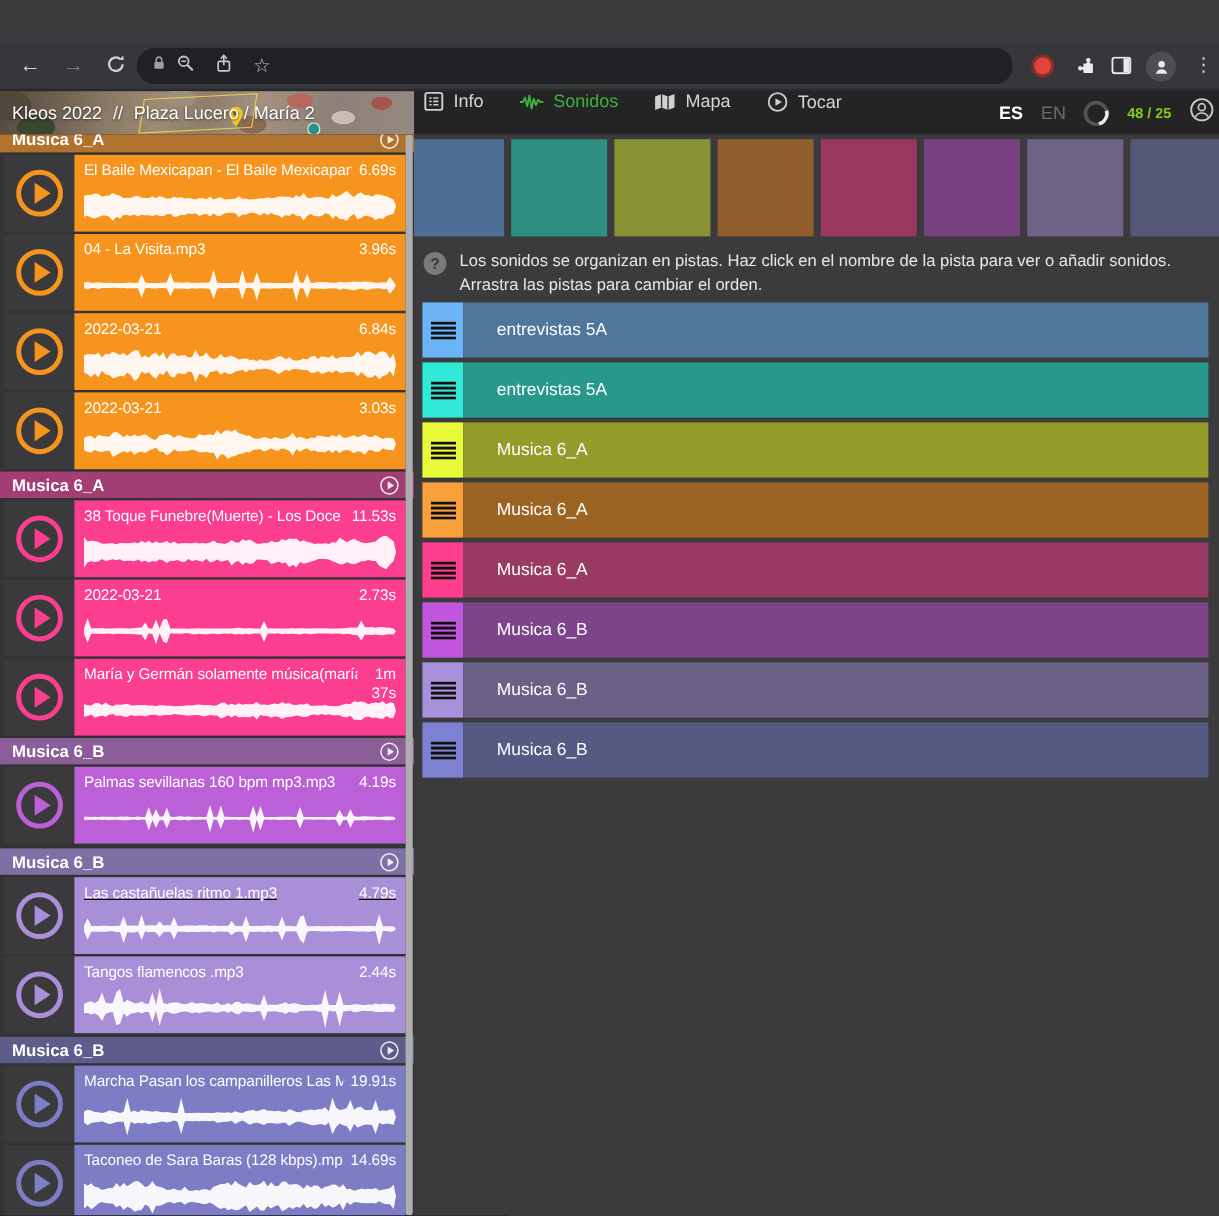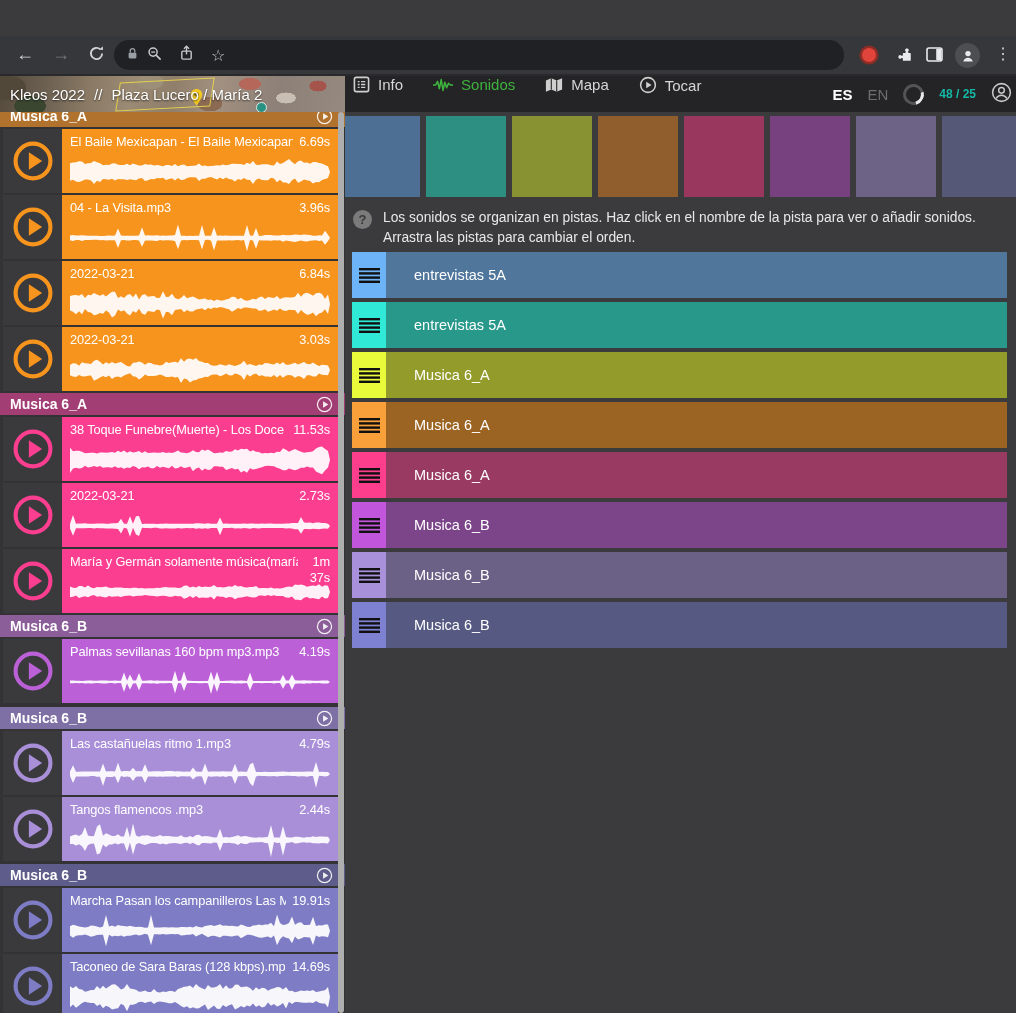--- a/index.html
+++ b/index.html
@@ -52,21 +52,21 @@
   .tealdot{position:absolute;left:256px;top:26px;width:9px;height:9px;border-radius:50%;background:#2a9185;border:1.5px solid #dfeae2;}
   .crumbs{position:absolute;left:10px;top:0;height:36px;display:flex;align-items:center;gap:9px;color:#fff;
     font-size:15px;text-shadow:0 1px 2px rgba(0,0,0,.65);white-space:nowrap;}
   .appnav{position:absolute;left:353px;top:0;height:36px;display:flex;align-items:flex-start;gap:30px;}
   .nav-item{display:flex;align-items:center;gap:8px;color:#d6d6d6;font-size:15px;}
   .nav-item.active{color:#3eb33e;}
   .hright{position:absolute;right:0;top:0;height:36px;display:flex;align-items:center;gap:15px;padding-right:4px;}
   .lang{font-size:15px;font-weight:700;color:#fff;}
   .lang.off{color:#6d6d6d;font-weight:400;}
   .spinner{width:15px;height:15px;border-radius:50%;border:3px solid rgba(255,255,255,.22);border-top-color:#e9e9e9;transform:rotate(120deg);}
-  .counter{color:#14b8a6;font-size:12px;font-weight:700;white-space:nowrap;}
+  .counter{color:#84cc16;font-size:12px;font-weight:700;white-space:nowrap;}
   
   .left-panel{position:absolute;left:0;top:112px;width:345px;height:901px;background:#333335;overflow:hidden;}
   .lp-scroll{position:absolute;right:1px;top:0;bottom:0;width:6px;background:#aeaeae;border-radius:3px;z-index:6;}
   .sections{position:absolute;left:0;top:-7px;width:345px;}
   .sec-header{height:22px;display:flex;align-items:center;padding:0 12px 0 10px;color:#fff;font-size:14px;font-weight:700;}
   .sec-header .sh-ic{margin-left:auto;display:flex;}
   .clip{display:flex;margin-top:2px;height:64px;}
   .clip-btn{width:59px;margin-left:3px;background:#3a3a3c;display:flex;align-items:center;justify-content:center;flex:none;}
   .clip-body{width:276px;box-sizing:border-box;padding:5px 8px 0 8px;position:relative;}
   .clip-top{display:flex;align-items:flex-start;color:#fff;font-size:12.8px;line-height:16px;letter-spacing:-.1px;}
@@ -391,21 +391,21 @@
               </svg>
             </span>
           </div>
           <div class="clip">
             <div class="clip-btn">
               <svg width="44" height="44" viewBox="0 0 48 48">
                 <circle cx="24" cy="24" r="19" fill="none" stroke="#a98fd8" stroke-width="4.5"></circle>
                 <path d="M19.5 14.5L34 24 19.5 33.5z" fill="#a98fd8"></path>
               </svg>
             </div>
-            <div class="clip-body" style="background: rgb(169, 143, 216);">
+            <div class="clip-body" style="background: rgb(169, 143, 216); text-decoration: underline;">
               <div class="clip-top">
                 <span class="clip-title">Las castañuelas ritmo 1.mp3</span>
                 <span class="clip-dur">4.79s</span>
               </div>
               <div class="wavebox"><svg width="260" height="36" viewBox="0 0 260 36">
                   <path d="M0,18 L0,15.5 L3,9.2 L6,15.7 L9,15.7 L12,15.6 L15,15.4 L18,15.5 L21,15.6 L24,15.6 L27,15.4 L30,15.5 L33,7.5 L36,15.5 L39,15.2 L42,15.2 L45,15.6 L48,6.5 L51,15.5 L54,15.1 L57,15.0 L60,15.2 L63,11.7 L66,15.3 L69,15.1 L72,15.3 L75,8.2 L78,15.4 L81,15.6 L84,15.2 L87,15.2 L90,15.2 L93,15.4 L96,15.0 L99,15.1 L102,15.1 L105,15.6 L108,15.2 L111,15.4 L114,15.7 L117,15.4 L120,15.7 L123,11.5 L126,15.5 L129,15.7 L132,15.7 L135,7.4 L138,15.7 L141,15.6 L144,15.5 L147,15.6 L150,15.4 L153,15.2 L156,15.4 L159,15.6 L162,15.6 L165,7.8 L168,15.7 L171,15.5 L174,15.8 L177,15.8 L180,8.2 L183,6.7 L186,15.9 L189,15.9 L192,15.9 L195,15.7 L198,15.9 L201,15.9 L204,15.9 L207,15.7 L210,15.8 L213,15.6 L216,15.8 L219,15.9 L222,15.8 L225,15.7 L228,15.8 L231,15.7 L234,15.7 L237,15.5 L240,15.6 L243,15.8 L246,5.9 L249,15.9 L252,15.8 L255,15.9 L258,15.9 L260,18 L258,20.1 L255,20.4 L252,19.9 L249,19.8 L246,31.7 L243,20.1 L240,20.1 L237,20.7 L234,20.3 L231,20.3 L228,20.5 L225,20.0 L222,20.0 L219,19.8 L216,19.8 L213,20.1 L210,20.1 L207,20.4 L204,20.1 L201,20.3 L198,20.3 L195,20.0 L192,19.9 L189,19.8 L186,20.4 L183,30.3 L180,27.2 L177,20.2 L174,20.1 L171,20.2 L168,20.2 L165,28.0 L162,20.4 L159,20.1 L156,20.9 L153,20.3 L150,20.8 L147,20.3 L144,20.4 L141,20.7 L138,20.2 L135,29.2 L132,20.4 L129,20.3 L126,20.8 L123,23.4 L120,20.3 L117,20.4 L114,20.3 L111,20.3 L108,21.1 L105,20.3 L102,20.4 L99,20.4 L96,20.6 L93,20.7 L90,20.5 L87,20.8 L84,20.4 L81,20.4 L78,20.5 L75,26.9 L72,20.4 L69,20.4 L66,20.8 L63,24.9 L60,21.1 L57,20.4 L54,20.9 L51,20.0 L48,27.3 L45,20.3 L42,21.0 L39,21.0 L36,20.8 L33,30.1 L30,20.7 L27,20.7 L24,20.1 L21,20.1 L18,20.4 L15,20.5 L12,20.5 L9,20.5 L6,20.5 L3,27.1 L0,20.0 Z" fill="rgba(255,255,255,.93)"></path>
                 </svg></div>
             </div>
           </div>
           <div class="clip">

